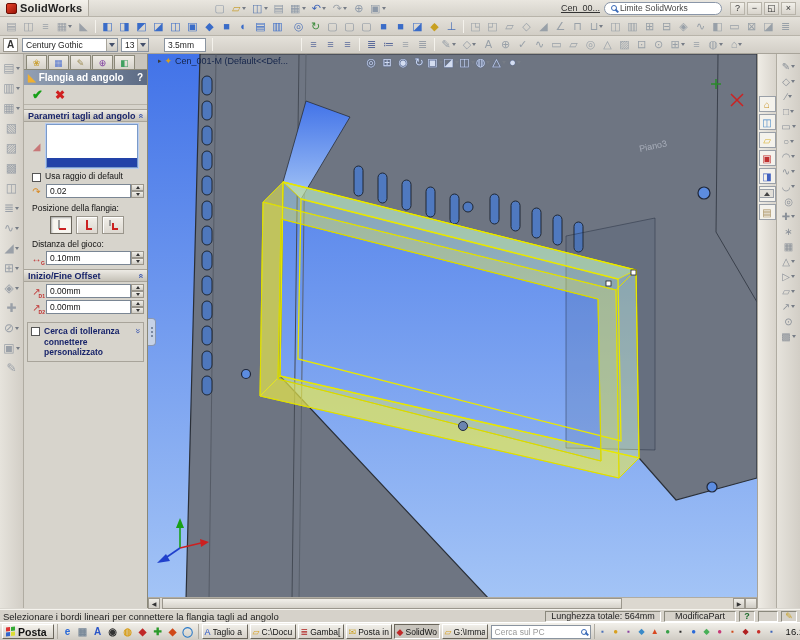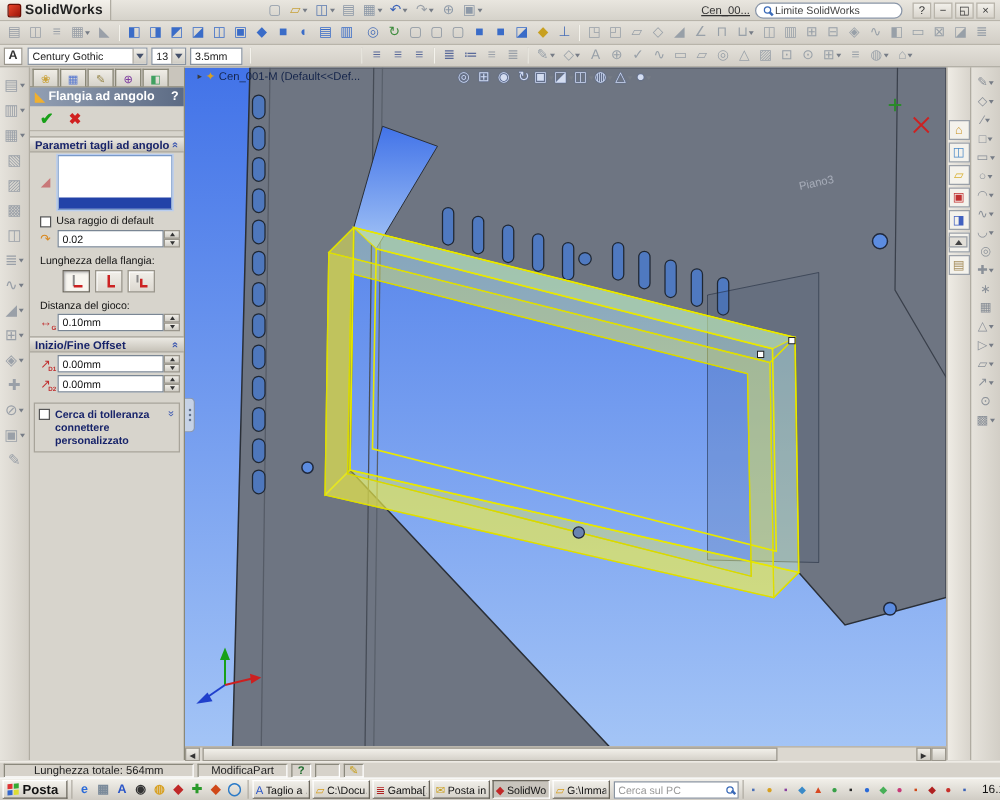--- a/index.html
+++ b/index.html
@@ -365,21 +365,21 @@
   <div id="toolbar3">
     <span id="style-a">A</span>
     <div class="combo" style="width:96px;">
       <span class="val">Century Gothic</span>
       <span class="drop"></span>
     </div>
     <div class="combo" style="width:28px;">
       <span class="val">13</span>
       <span class="drop"></span>
     </div>
-    <div class="combo" style="width:42px;">
+    <div class="combo" style="width:42px;margin-left:12px;">
       <span class="val">3.5mm</span>
     </div>
     <span class="vsep"></span>
     <div id="fmt-letters">
 
     <span class="lt"></span>
         <span class="lt"></span>
         <span class="lt"></span>
         <span class="lt"></span>
         <span class="lt"></span>
@@ -572,21 +572,21 @@
     <div class="pm-row">
       <span class="pm-ico" style="color:#d88820;">↷</span>
       <div class="field">
         <span class="inp">0.02</span>
         <span class="spin">
             <div class="up"></div>
             <div class="dn"></div>
           </span>
       </div>
     </div>
-    <div class="pm-label">Lunghezza della flangia:</div>
+    <div class="pm-label">Posizione della flangia:</div>
     <div id="pos-btns">
       <span class="pos-btn pressed">
         <svg width="12" height="12">
             <path d="M4,1 V10" stroke="#8a8a8a" stroke-width="1.6" fill="none"></path>
             <path d="M4,10 H11" stroke="#cc2222" stroke-width="2" fill="none"></path>
           </svg>
       </span>
       <span class="pos-btn">
         <svg width="12" height="12">
             <path d="M6,1 V10 H11" stroke="#cc2222" stroke-width="2" fill="none"></path>
@@ -881,21 +881,22 @@
 
   <div id="hscroll">
     <span class="sc-btn">◀</span>
     <span id="sc-thumb"></span>
     <span id="sc-space"></span>
     <span class="sc-btn">▶</span>
     <span class="sc-btn"></span>
   </div>
 
   <div id="statusbar">
-    <span class="st-cell" style="width:152px;">Lunghezza totale: 564mm</span>
+    <span id="status-msg">Selezionare i bordi lineari per connettere la flangia tagli ad angolo</span>
+    <span class="st-cell" style="width:116px;">Lunghezza totale: 564mm</span>
     <span class="st-cell" style="width:72px;">ModificaPart</span>
     <span class="st-cell" id="st-help">?</span>
     <span class="st-cell" style="width:20px;"></span>
     <span class="st-cell" id="st-pencil">✎</span>
   </div>
 
   <div id="taskbar">
     <div id="start-btn">
       <span id="flag">
           <i></i>

